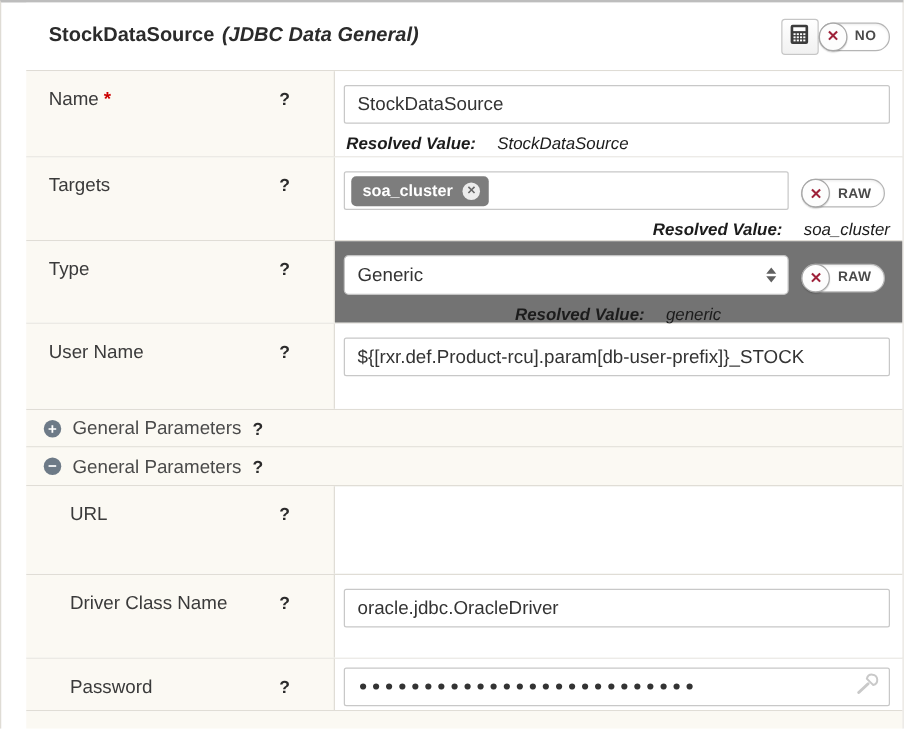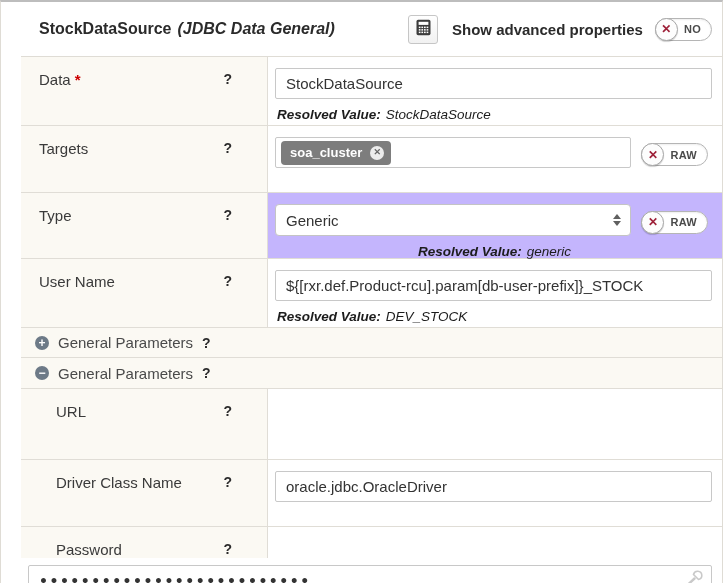--- a/index.html
+++ b/index.html
@@ -42,42 +42,42 @@
     display:flex; align-items:center; justify-content:center;
     font-size:12px; font-weight:bold; color:#9e2139;
     box-shadow:0 1px 1px rgba(0,0,0,0.18);
   }
   .toggle-text { font-size:11px; font-weight:bold; color:#4a4a4a; letter-spacing:.3px; }
 
   
   .frow { display:flex; border-bottom:1px solid #e0ddd6; }
   .h-name { height:69px; } .h-targets { height:67px;text-align:right; } .h-type { height:66px;text-align:center; }
   .h-user { height:69px; } .h-url { height:71px; } .h-dcn { height:67px; }
-  .h-pwd { height:42px;flex-direction:column; }
+  .h-pwd { height:42px; }
   .lcell {
     width:247px; min-width:247px; background:#fbf9f3;
     border-right:1px solid #e0ddd6;
     padding:14px 35px 0 18px;
     font-size:15px; color:#3a3a3a;
     display:flex; align-items:flex-start;
   }
   .lcell.sub { padding-left:35px; }
   .req { color:#cc0000; font-weight:bold; margin-left:4px; }
   .help { margin-left:auto; font-weight:bold; color:#2b2b2b; font-size:14px; cursor:pointer; }
   .ccell { flex:1; padding:11px 10px 0 7px; background:#fff; min-width:0; }
-  .ccell.green { background:#c4b5fd; }
+  .ccell.green { background:#737373; }
   .fieldline { display:flex; align-items:center; }
 
   input.text {
     width:100%; height:31px; border:1px solid #c8c8c8; border-radius:2px;
     font-size:15px; color:#333; padding:0 10px;
     font-family:"Liberation Sans", sans-serif; background:#fff; outline:none;
   }
   .resolved { margin:8px 0 0 2px; font-size:13.5px; font-style:italic; color:#1c1c1c; white-space:nowrap; }
-  .rlabel { font-weight:bold; margin-right:5px;font-style:italic; }
+  .rlabel { font-weight:bold; margin-right:17px;font-style:italic; }
 
   
   .tagbox {
     flex:1; height:31px; border:1px solid #c8c8c8; border-radius:2px;
     background:#fff; display:flex; align-items:center; padding:0 5px; min-width:0;
   }
   .tag {
     background:#7d7d7d; color:#fff; font-weight:bold; font-size:13px;
     border-radius:4px; height:24px; display:inline-flex; align-items:center;
     padding:0 7px 0 9px; white-space:nowrap;
@@ -153,30 +153,29 @@
               <rect x="9.0" y="10.1" width="1.7" height="1.5"></rect>
               <rect x="11.6" y="10.1" width="1.7" height="1.5"></rect>
             <rect x="3.8" y="12.6" width="1.7" height="1.5"></rect>
               <rect x="6.4" y="12.6" width="1.7" height="1.5"></rect>
               <rect x="9.0" y="12.6" width="1.7" height="1.5"></rect>
               <rect x="11.6" y="12.6" width="1.7" height="1.5"></rect>
           </g>
         </svg>
       </span>
     </button>
-    <span class="adv-label">Show advanced properties</span>
     <div class="toggle">
       <span class="knob">✕</span>
       <span class="toggle-text">NO</span>
     </div>
   </div>
 
   <div class="frow h-name">
     <div class="lcell">
-      <span>Data</span>
+      <span>Name</span>
       <span class="req">*</span>
       <span class="help">?</span>
     </div>
     <div class="ccell">
       <input class="text" type="text" value="StockDataSource" style="">
       <div class="resolved">
         <span class="rlabel">Resolved Value:</span><span>StockDataSource</span>
       </div>
     </div>
   </div>
@@ -191,20 +190,23 @@
         <div class="tagbox">
           <span class="tag">
             <span>soa_cluster</span>
             <span class="tag-x">✕</span>
           </span>
         </div>
         <div class="toggle raw-toggle">
           <span class="knob">✕</span>
           <span class="toggle-text">RAW</span>
         </div>
+      </div>
+      <div class="resolved">
+        <span class="rlabel">Resolved Value:</span><span>soa_cluster</span>
       </div>
     </div>
   </div>
 
   <div class="frow h-type">
     <div class="lcell">
       <span>Type</span>
       <span class="help">?</span>
     </div>
     <div class="ccell green">
@@ -227,23 +229,20 @@
     </div>
   </div>
 
   <div class="frow h-user">
     <div class="lcell">
       <span>User Name</span>
       <span class="help">?</span>
     </div>
     <div class="ccell">
       <input class="text" type="text" value="${[rxr.def.Product-rcu].param[db-user-prefix]}_STOCK" style="">
-      <div class="resolved">
-        <span class="rlabel">Resolved Value:</span><span>DEV_STOCK</span>
-      </div>
     </div>
   </div>
 
   <div class="srow h-gen">
     <span class="circle-icon">+</span>
     <span>General Parameters</span>
     <span class="help">?</span>
   </div>
 
   <div class="srow h-drv">

